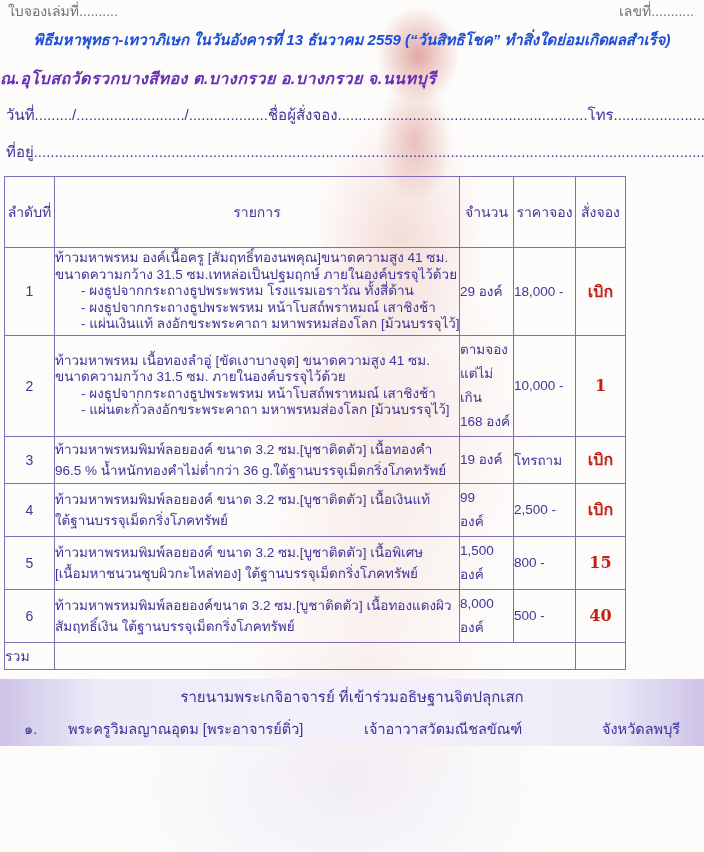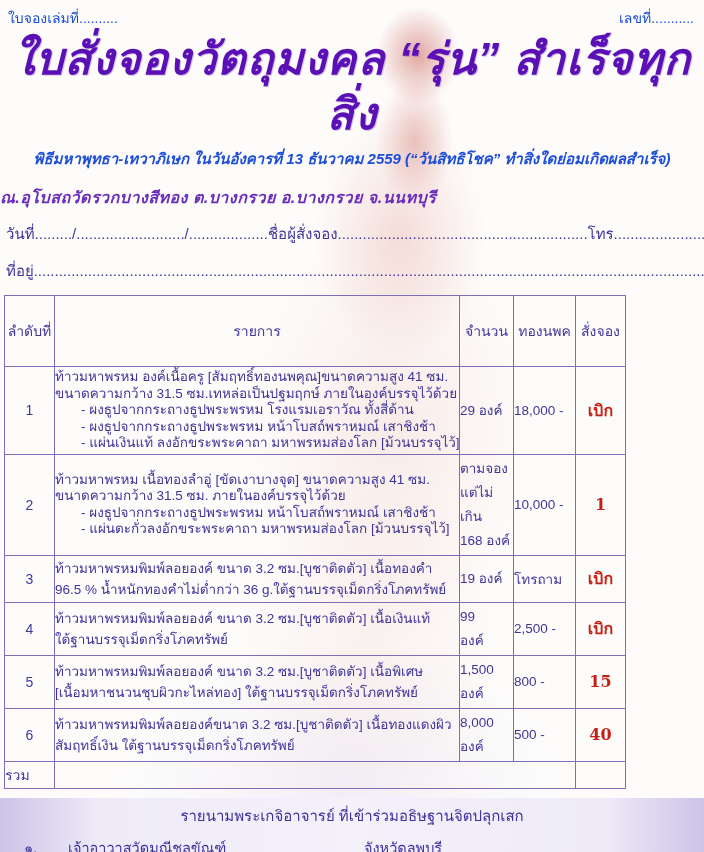--- a/index.html
+++ b/index.html
@@ -13,21 +13,21 @@
     position:absolute;inset:0;pointer-events:none;z-index:0;
     background:
       radial-gradient(60px 70px at 418px 55px, rgba(198,85,75,.50), rgba(198,85,75,0) 70%),
       radial-gradient(55px 90px at 415px 140px, rgba(205,105,95,.38), rgba(205,105,95,0) 70%),
       radial-gradient(120px 170px at 400px 235px, rgba(224,150,140,.30), rgba(224,150,140,0) 72%),
       radial-gradient(200px 300px at 390px 430px, rgba(231,175,165,.22), rgba(231,175,165,0) 72%),
       radial-gradient(190px 240px at 370px 650px, rgba(231,180,170,.15), rgba(231,180,170,0) 72%),
       radial-gradient(300px 200px at 340px 790px, rgba(210,200,235,.25), rgba(210,200,235,0) 75%);
   }
   .content{position:relative;z-index:1;}
-  .toprow{display:flex;justify-content:space-between;padding:7px 10px 0 8px;font-size:14px;color:#1d4ed8;}
+  .toprow{display:flex;justify-content:space-between;padding:0 10px 0 8px;font-size:14px;color:#737373;}
   .title{
     text-align:center;margin-top:2px;
     font-size:44px;font-weight:bold;font-style:italic;
     color:#5a10b4;letter-spacing:1px;line-height:1.25;
     text-shadow:1px 1px 0 rgba(90,16,180,.25);
   }
   .subtitle{
     text-align:center;font-style:italic;font-weight:bold;
     color:#1d4ed8;font-size:15px;margin-top:6px;
   }
@@ -82,42 +82,41 @@
 
 <div class="page">
   <div class="watermark"></div>
   <div class="content">
 
     <div class="toprow">
       <span>ใบจองเล่มที่..........</span>
       <span>เลขที่...........</span>
     </div>
 
-    <div class="title">ใบสั่งจองวัตถุมงคล  “รุ่น”  สำเร็จทุกสิ่ง</div>
     <div class="subtitle">พิธีมหาพุทธา-เทวาภิเษก ในวันอังคารที่ 13 ธันวาคม 2559 (“วันสิทธิโชค” ทำสิ่งใดย่อมเกิดผลสำเร็จ)</div>
     <div class="subtitle2">ณ.อุโบสถวัดรวกบางสีทอง  ต.บางกรวย  อ.บางกรวย  จ.นนทบุรี</div>
 
     <div class="formline l1">วันที่........./........................../...................ชื่อผู้สั่งจอง............................................................โทร..............................</div>
     <div class="formline l2">ที่อยู่..........................................................................................................................................................................................................</div>
 
     <table class="order">
       <colgroup>
         <col class="c-no">
           <col class="c-desc">
           <col class="c-qty">
         <col class="c-price">
           <col class="c-order">
           <col class="c-amt">
       </colgroup>
       <thead>
         <tr>
             <th>ลำดับที่</th>
             <th>รายการ</th>
             <th>จำนวน</th>
-            <th>ทองนพค</th>
+            <th>ราคาจอง</th>
             <th>สั่งจอง</th>
             <th>คิดเป็นเงิน</th>
           </tr>
       </thead>
       <tbody>
           <tr>
             <td class="no">1</td>
             <td class="desc">
               <div class="line">ท้าวมหาพรหม องค์เนื้อครู [สัมฤทธิ์ทองนพคุณ]ขนาดความสูง 41 ซม.</div>
               <div class="line">ขนาดความกว้าง 31.5 ซม.เทหล่อเป็นปฐมฤกษ์ ภายในองค์บรรจุไว้ด้วย</div>
@@ -211,20 +210,21 @@
             <td></td>
           </tr>
         </tbody>
     </table>
 
     <div class="monks">
       <div class="monks-title">รายนามพระเกจิอาจารย์ ที่เข้าร่วมอธิษฐานจิตปลุกเสก</div>
       <div>
           <div class="monk-row">
             <span class="num">๑.</span>
+            <span class="name">พระครูวิมลญาณอุดม [พระอาจารย์ติ่ว]</span>
             <span class="temple">เจ้าอาวาสวัดมณีชลขัณฑ์</span>
             <span class="province">จังหวัดลพบุรี</span>
           </div>
         </div>
     </div>
 
   </div>
 </div>
 
 </body></html>

